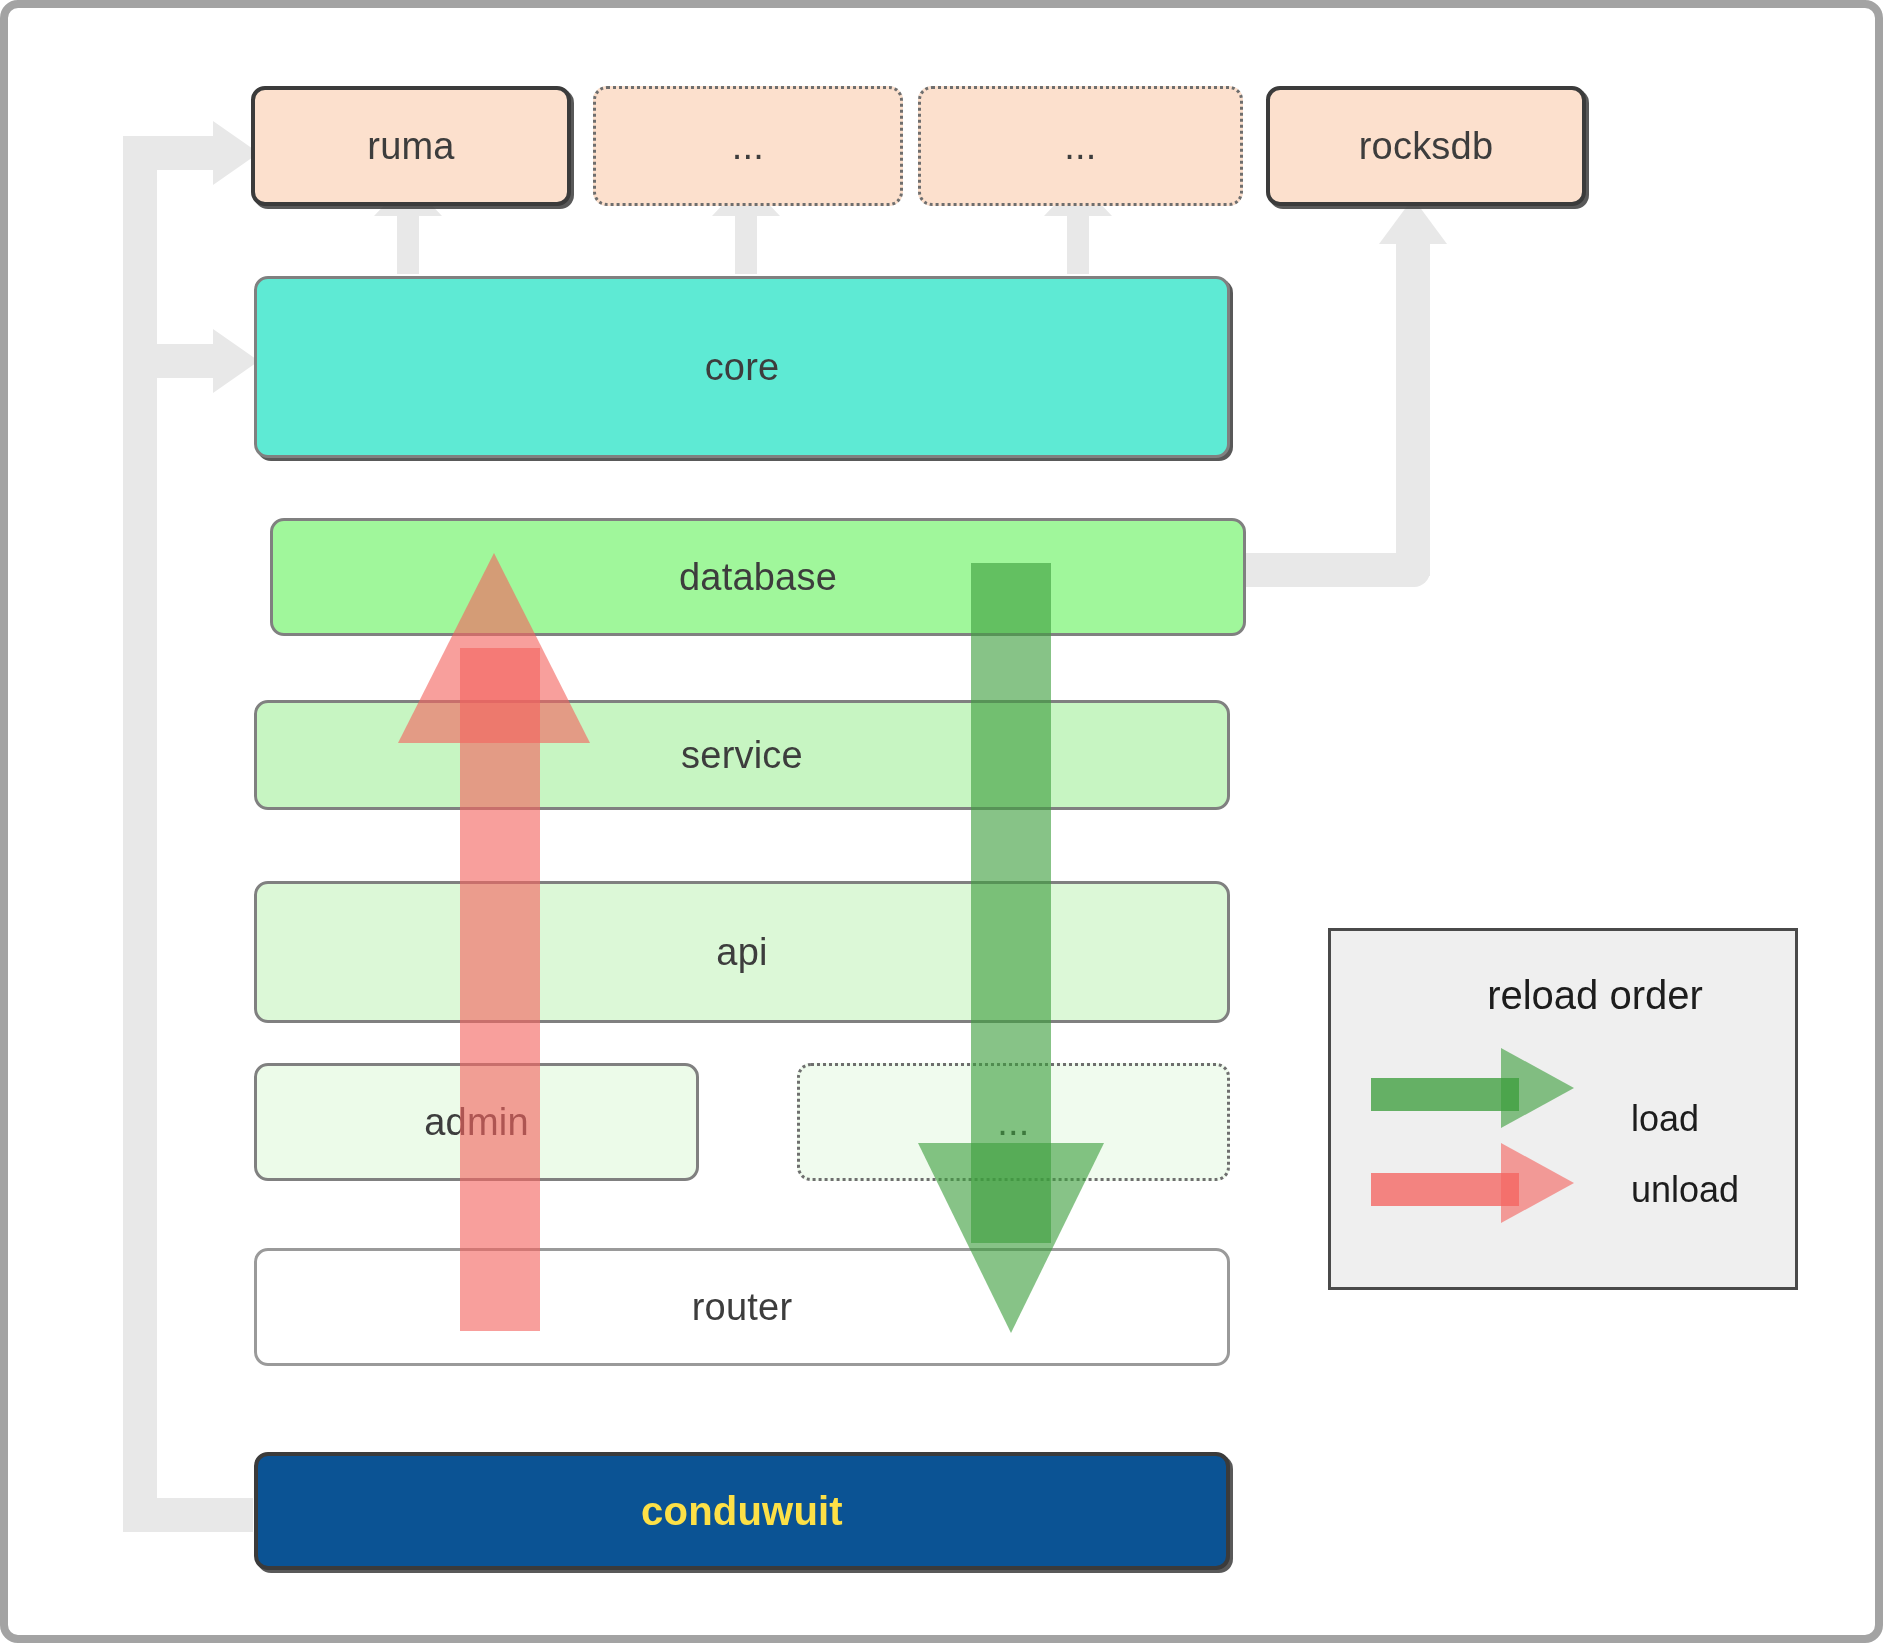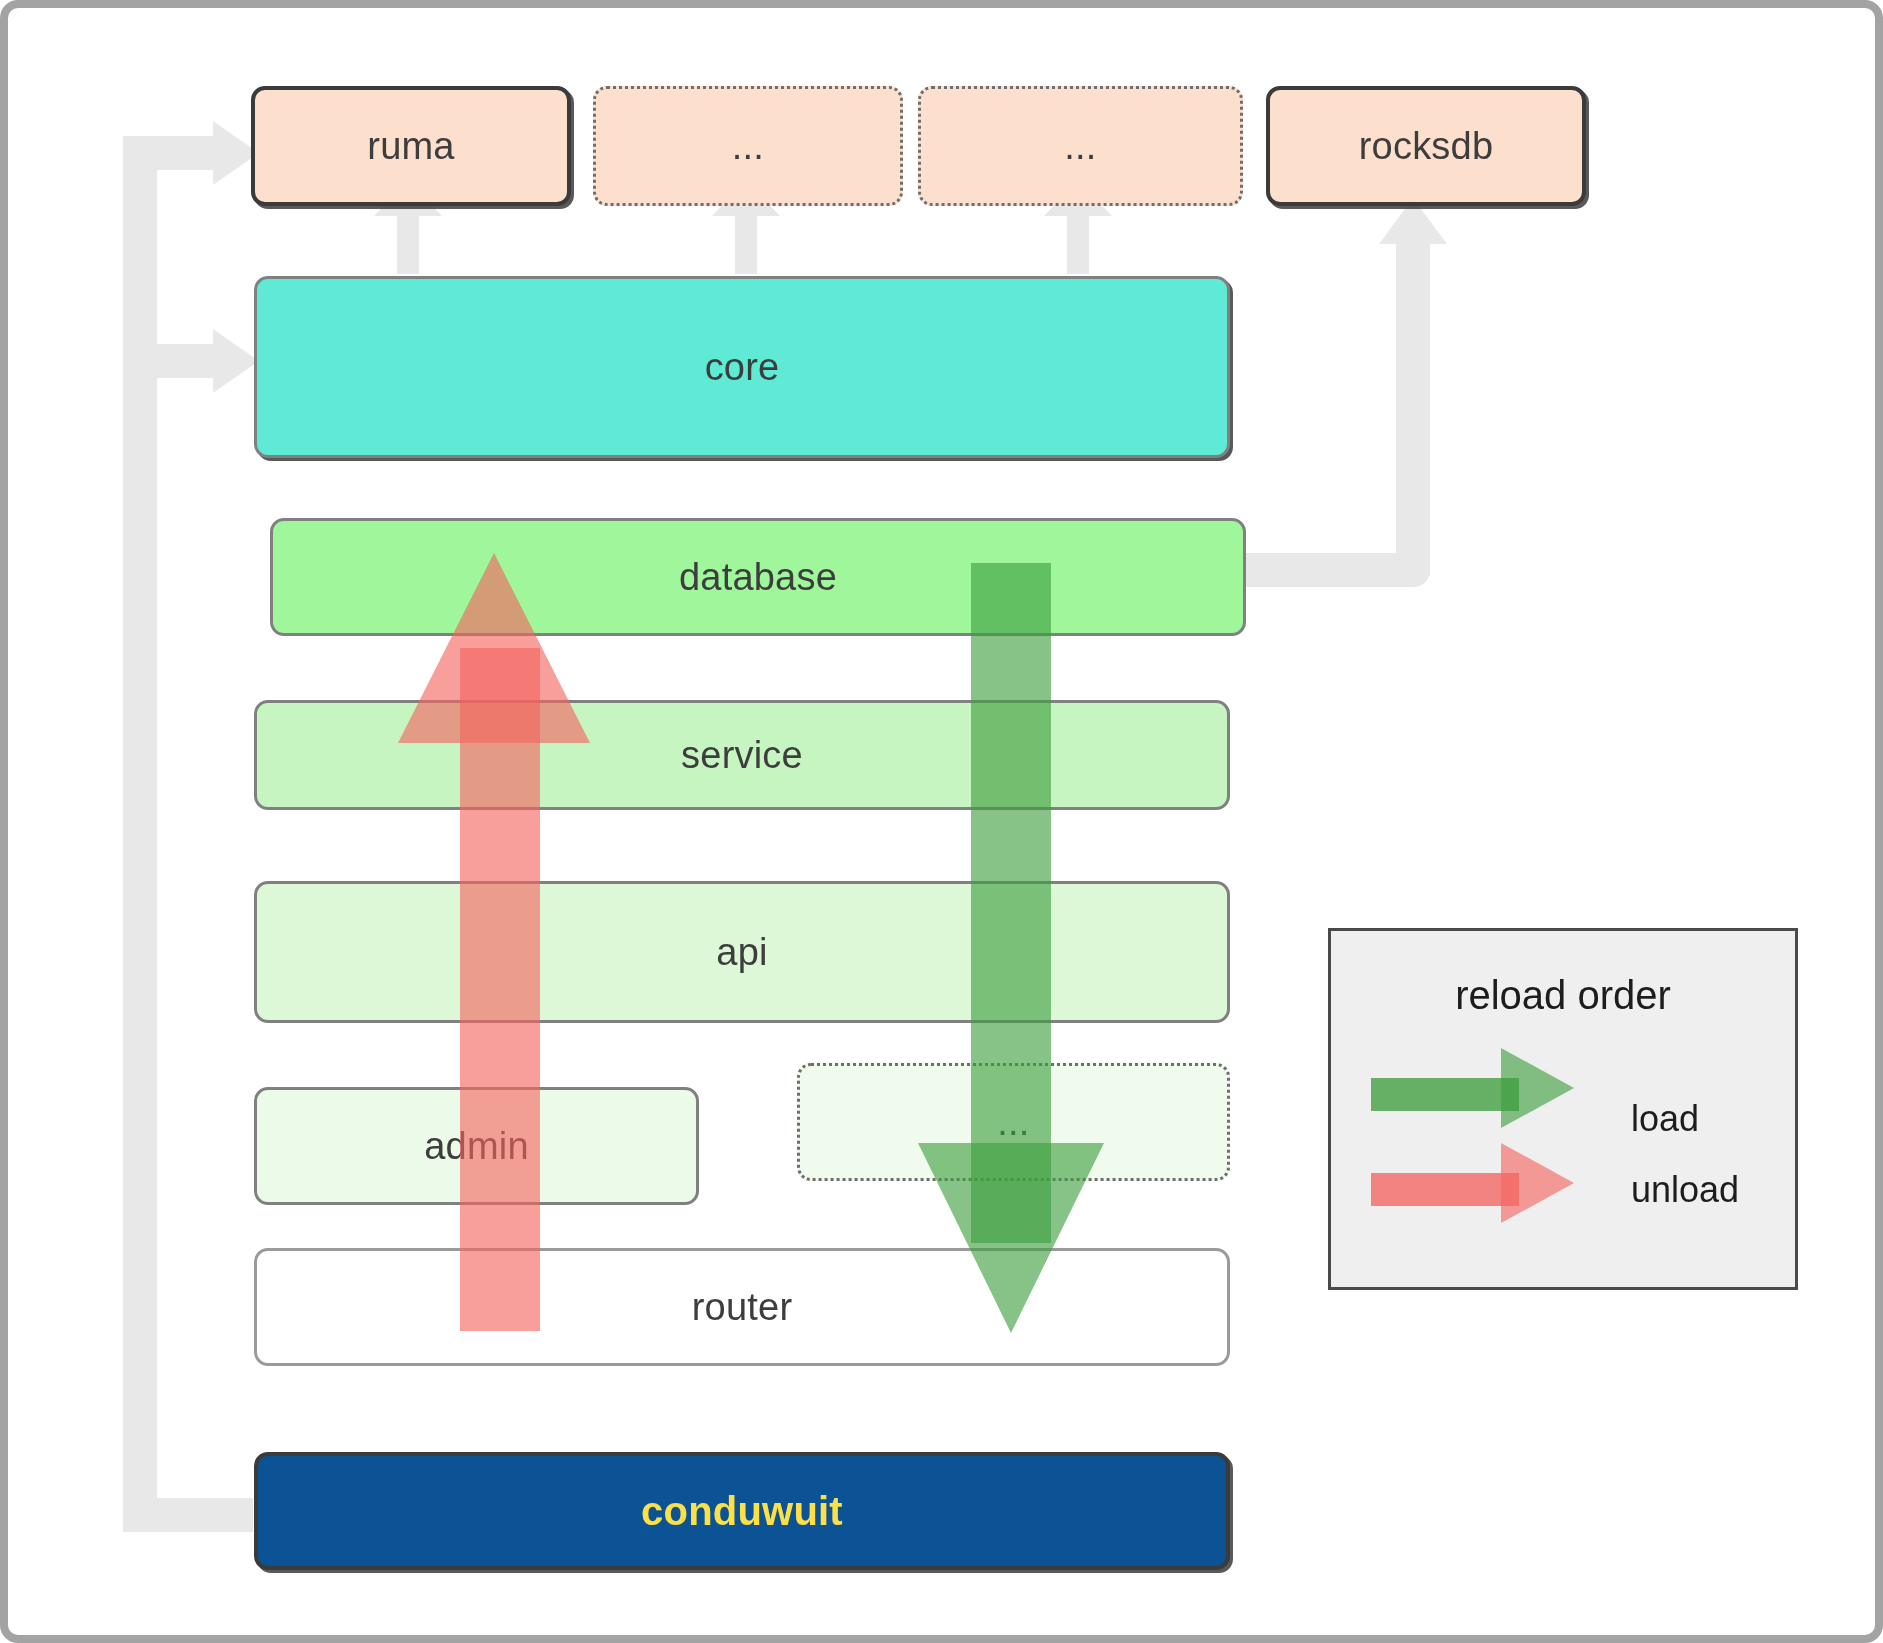--- a/index.html
+++ b/index.html
@@ -116,21 +116,21 @@
   </div>
 
   <div class="box solid" style="left:246px;top:692px;width:976px;height:110px;background:#c7f5c2;">
     <span>service</span>
   </div>
 
   <div class="box solid" style="left:246px;top:873px;width:976px;height:142px;background:#dcf8d7;">
     <span>api</span>
   </div>
 
-  <div class="box solid" style="left:246px;top:1055px;width:445px;height:118px;background:#ecfbe9;margin-top:24px;">
+  <div class="box solid" style="left:246px;top:1055px;width:445px;height:118px;background:#ecfbe9;">
     <span>admin</span>
   </div>
 
   <div class="box dotted" style="left:789px;top:1055px;width:433px;height:118px;background:#f0fbee;">
     <span>...</span>
   </div>
 
   <div class="box noborder" style="left:246px;top:1240px;width:976px;height:118px;background:#ffffff;">
     <span>router</span>
   </div>
@@ -148,21 +148,21 @@
               border-left:96px solid transparent;
               border-right:96px solid transparent;
               border-top:48px solid rgba(255,255,255,0);"></div>
 
   <div class="flow-shaft" style="left:963px;top:555px;width:80px;height:680px;background:rgba(62,158,62,.62);"></div>
   <div class="flow-head" style="left:910px;top:1135px;
               border-left:93px solid transparent;
               border-right:93px solid transparent;
               border-top:190px solid rgba(62,158,62,.62);"></div>
 
-  <div class="legend" style="left:1320px;top:920px;width:470px;height:362px;">
+  <div class="legend" style="left:1320px;top:920px;width:470px;height:362px;padding-left:32px;">
 
     <div class="legend-title" style="top:42px;">reload order</div>
 
     <div class="lg-shaft" style="left:40px;top:147px;width:148px;height:33px;background:rgba(62,158,62,.78);"></div>
     <div class="lg-head" style="left:170px;top:117px;
                 border-top:40px solid transparent;
                 border-bottom:40px solid transparent;
                 border-left:73px solid rgba(62,158,62,.62);"></div>
     <div class="legend-label" style="left:300px;top:133px;margin-top:34px;">load</div>
 

